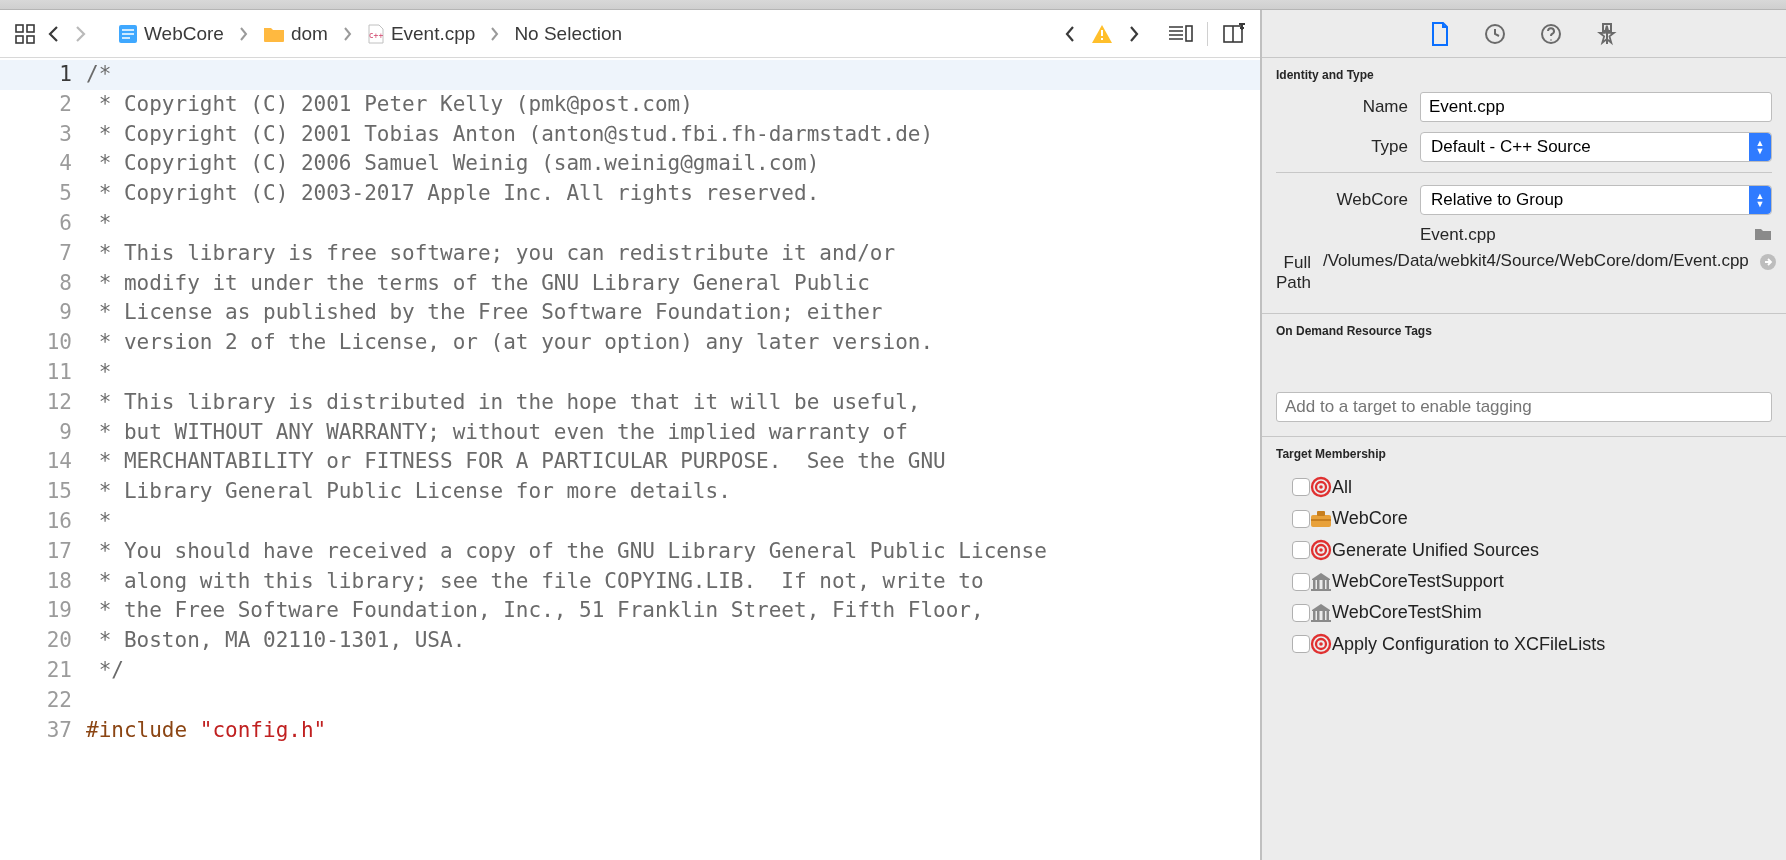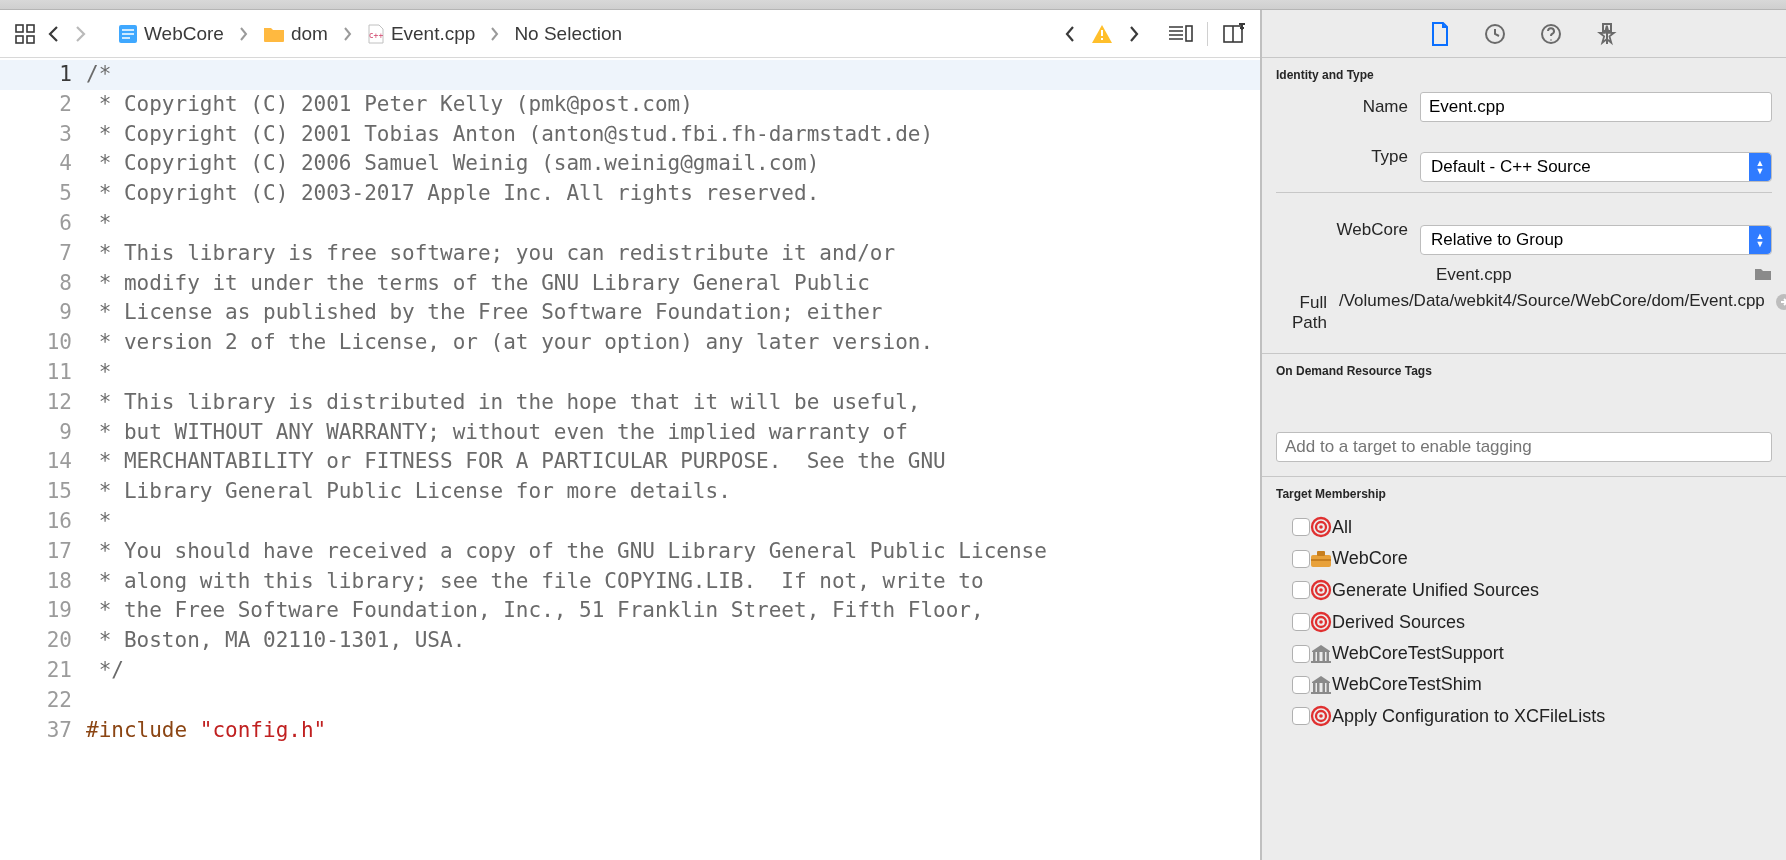--- a/index.html
+++ b/index.html
@@ -134,21 +134,20 @@
 .select-wrap .sel {
   width: 100%;
   height: 30px;
   border: 1px solid #bdbdbd;
   border-radius: 4px;
   background: #fff;
   padding: 0 30px 0 10px;
   font-size: 17px;
   display: flex;
   align-items: center;
-  margin-top: 20px;
 }
 .select-wrap .arrows {
   position: absolute;
   right: 1px; top: 1px; bottom: 1px;
   width: 22px;
   background: #2f7bff;
   border-radius: 0 4px 4px 0;
   display: flex;
   flex-direction: column;
   align-items: center;
@@ -156,21 +155,21 @@
   color: #fff;
   font-size: 9px;
   line-height: 8px;
 }
 .sub-row {
   display: flex;
   align-items: flex-start;
   gap: 12px;
   margin-bottom: 6px;
 }
-.sub-row label { width: 132px; text-align: right; font-size: 17px; color: #262626; padding-top: 2px; margin-left: 16px;}
+.sub-row label { width: 132px; text-align: right; font-size: 17px; color: #262626; padding-top: 2px;}
 .sub-row .val { flex: 1; font-size: 17px; color: #262626; position: relative;}
 .mini-icon { position: absolute; right: 0; top: 2px; color: #7a7a7a; }
 
 .target-list { }
 .target-item {
   display: flex;
   align-items: center;
   padding: 5px 16px;
 }
 .cb {
@@ -436,31 +435,20 @@
                   <circle cx="11" cy="11" r="9" fill="none" stroke="#e03030" stroke-width="2.3"></circle>
                   <circle cx="11" cy="11" r="5" fill="none" stroke="#e03030" stroke-width="2.3"></circle>
                   <circle cx="11" cy="11" r="1.8" fill="#e03030"></circle>
                 </svg>
               </span>
               <span class="lbl">Generate Unified Sources</span>
             </div>
             <div class="target-item">
               <span class="cb"></span>
               <span class="target-icon">
-                <svg width="22" height="22" viewBox="0 0 22 22">
-                  <circle cx="11" cy="11" r="9" fill="none" stroke="#e03030" stroke-width="2.3"></circle>
-                  <circle cx="11" cy="11" r="5" fill="none" stroke="#e03030" stroke-width="2.3"></circle>
-                  <circle cx="11" cy="11" r="1.8" fill="#e03030"></circle>
-                </svg>
-              </span>
-              <span class="lbl">Derived Sources</span>
-            </div>
-            <div class="target-item">
-              <span class="cb"></span>
-              <span class="target-icon">
                 <svg width="22" height="20" viewBox="0 0 22 20" fill="#8a8a8a">
                   <path d="M2 7 L11 1 L20 7 V8 H2z"></path>
                   <rect x="3" y="8" width="2.5" height="9"></rect>
                   <rect x="7" y="8" width="2.5" height="9"></rect>
                   <rect x="12.5" y="8" width="2.5" height="9"></rect>
                   <rect x="16.5" y="8" width="2.5" height="9"></rect>
                   <rect x="1" y="17" width="20" height="2"></rect>
                 </svg>
               </span>
               <span class="lbl">WebCoreTestSupport</span>

